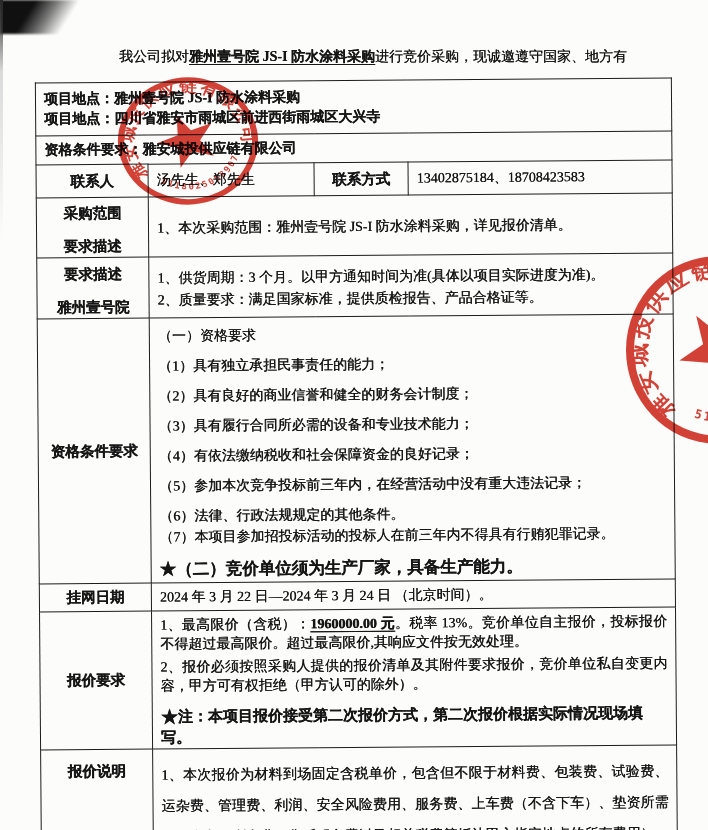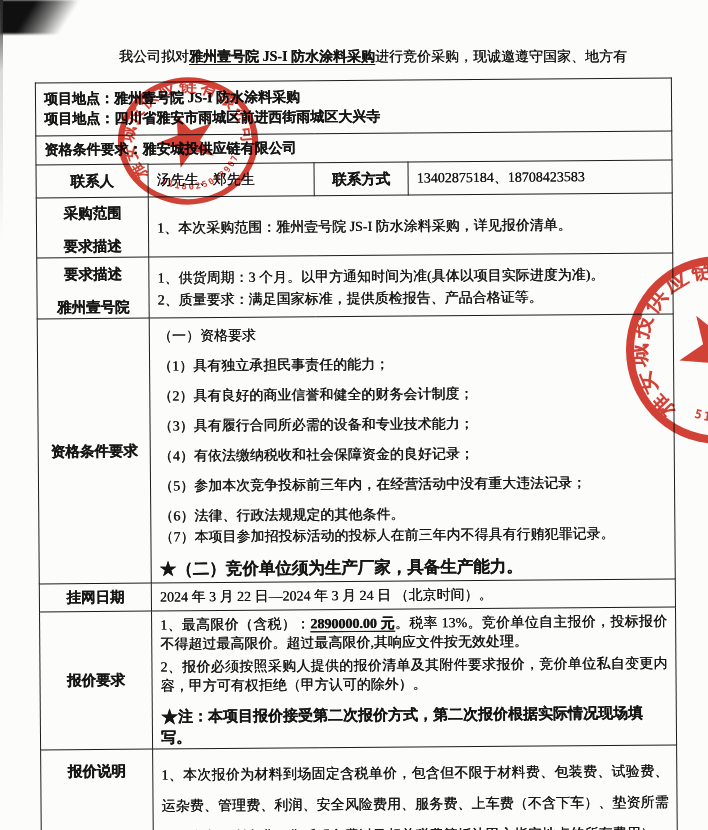--- a/index.html
+++ b/index.html
@@ -132,21 +132,21 @@
         </div>
       </td>
     </tr>
     <tr style="height:28px">
       <td class="lbl">挂网日期</td>
       <td colspan="3">2024 年 3 月 22 日—2024 年 3 月 24 日 （北京时间）。</td>
     </tr>
     <tr style="height:109px">
       <td class="lbl">报价要求</td>
       <td colspan="3" class="top">
-        <p class="pq" style="margin-top:3px"><span>1、最高限价（含税）：</span><span class="num-ul">2890000.00 元</span><span>。税率 13%。竞价单位自主报价，投标报价不得超过最高限价。超过最高限价,其响应文件按无效处理。</span></p>
+        <p class="pq" style="margin-top:3px"><span>1、最高限价（含税）：</span><span class="num-ul">1960000.00 元</span><span>。税率 13%。竞价单位自主报价，投标报价不得超过最高限价。超过最高限价,其响应文件按无效处理。</span></p>
         <p class="pq">2、报价必须按照采购人提供的报价清单及其附件要求报价，竞价单位私自变更内容，甲方可有权拒绝（甲方认可的除外）。</p>
         <p class="pnote"><span class="star">★</span><span>注：本项目报价接受第二次报价方式，第二次报价根据实际情况现场填写。</span></p>
       </td>
     </tr>
     <tr style="height:103px">
       <td class="lbl" style="vertical-align:top;padding-top:12px">报价说明</td>
       <td colspan="3" class="top">
         <p class="spaced" style="margin-top:9px">1、本次报价为材料到场固定含税单价，包含但不限于材料费、包装费、试验费、运杂费、管理费、利润、安全风险费用、服务费、上车费（不含下车）、垫资所需的资金占用利息费、售后服务费以及相关税费等抵达甲方指定地点的所有费用）。不论任何</p>
       </td>
     </tr>

